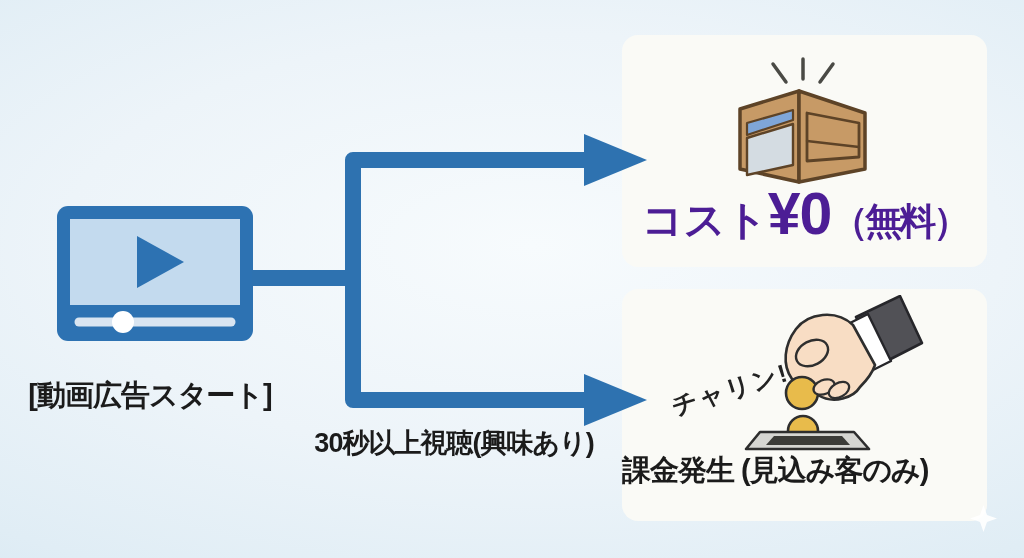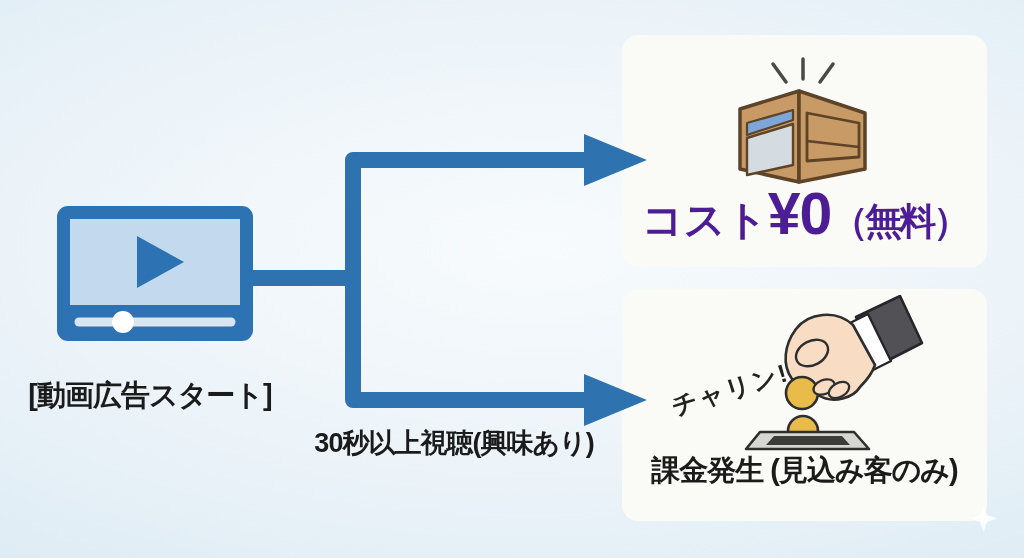--- a/index.html
+++ b/index.html
@@ -20,21 +20,21 @@
   .branch-top-label    { left:336px; top:100px; width:238px; text-align:center; font-size:27px; white-space:nowrap; }
   .branch-bottom-label { left:292px; top:425px; width:324px; text-align:center; font-size:27px; letter-spacing:-1px; white-space:nowrap; }
   .cost-line {
     position:absolute; left:0; right:0; top:150px; text-align:center;
     color:#4c1d95; font-weight:700; white-space:nowrap; line-height:1;
   }
   .cost-prefix { font-size:41px; }
   .cost-amount { font-size:59px; letter-spacing:-1px; }
   .cost-suffix { font-size:37px; letter-spacing:-3px; }
   .paid-label {
-    position:absolute; left:0; right:0; top:162px; text-align:center;
+    position:absolute; left:0; right:0; top:162px; text-align:left;
     font-size:29px; font-weight:700; color:#1b1b1b; letter-spacing:-1px; white-space:nowrap;
   }
   .sfx {
     position:absolute; left:48px; top:84px; font-size:25px; font-weight:700;
     color:#222; transform:rotate(-17deg); letter-spacing:2px; white-space:nowrap;
   }
   .arrows-svg { position:absolute; left:250px; top:125px; z-index:3; }
   .player-svg { position:absolute; left:57px; top:206px; z-index:2; }
   .wallet-svg { position:absolute; left:101px; top:14px; }
   .handcoin-svg { position:absolute; left:120px; top:6px; }

